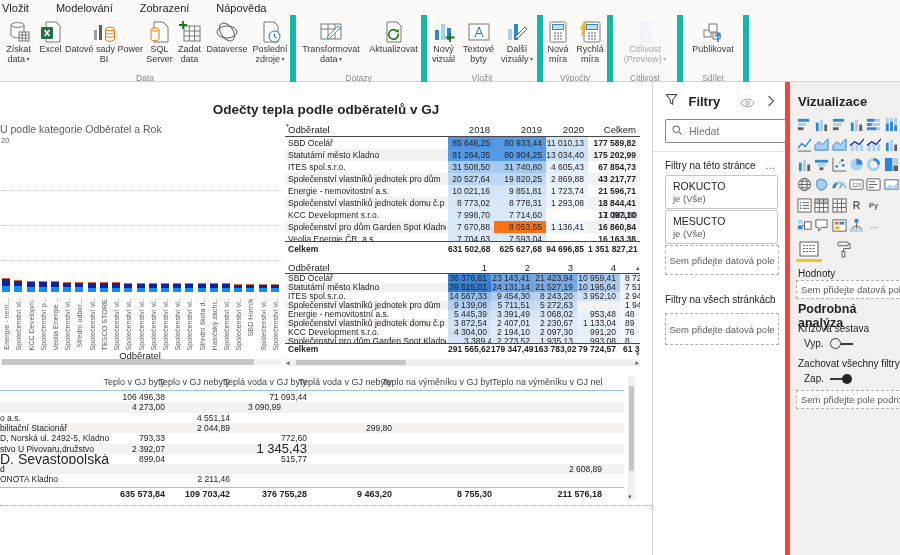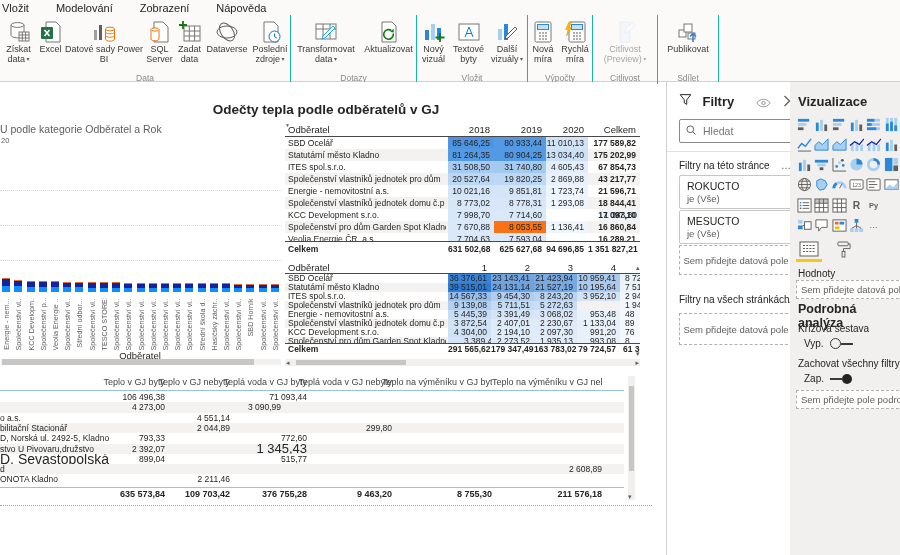--- a/index.html
+++ b/index.html
@@ -4,21 +4,21 @@
 <style>
   html,body{margin:0;padding:0;background:#fff;}
   #app{position:relative;width:900px;height:555px;overflow:hidden;background:#fff;
        font-family:"Liberation Sans",sans-serif;color:#252423;}
   
   #tabbar{position:absolute;left:0;top:0;width:900px;height:15px;display:flex;gap:27px;
           padding-left:2px;align-items:center;font-size:11px;color:#252423;background:#FBFAF9;}
   .rtab{white-space:nowrap;cursor:default;}
   #ribbon{position:absolute;left:0;top:15px;width:900px;height:66px;background:#FBFAF9;
           border-bottom:1px solid #D4D2D0;display:flex;}
-  .rgroup{position:relative;height:66px;border-right:1px solid #14b8a6;display:flex;
+  .rgroup{position:relative;height:66px;border-right:6px solid #14b8a6;display:flex;
           align-items:flex-start;padding-top:3px;}
   .rgroup-label{position:absolute;left:0;right:0;bottom:1px;text-align:center;
                 font-size:8.5px;color:#8A8886;}
   .rbtn{display:flex;flex-direction:column;align-items:center;height:52px;}
   .rbtn .ric{width:24px;height:24px;margin-top:2px;}
   .rbtn .rlb{font-size:9px;line-height:10px;color:#3B3A39;text-align:center;white-space:nowrap;}
   .rbtn.disabled{opacity:.45;}
   .caret{font-size:6px;color:#605E5C;vertical-align:1px;}
   
   #canvas{position:absolute;left:0;top:82px;width:652px;height:473px;background:#fff;overflow:hidden;}
@@ -40,21 +40,21 @@
   .sb-arrow{position:absolute;font-size:7px;color:#605E5C;line-height:7px;}
   
   .matrix{position:absolute;overflow:hidden;background:#fff;}
   .mhead{position:absolute;font-size:9.5px;color:#252423;}
   .mrow{position:absolute;left:0;width:100%;}
   .mcell{position:absolute;font-size:8.5px;color:#252423;white-space:nowrap;overflow:hidden;}
   .bold{font-weight:bold;}
   .dotted-page-edge{position:absolute;left:0;top:423px;width:652px;border-top:1px dotted #A6A4A2;}
   
   #filters-pane{position:absolute;left:652px;top:82px;width:138px;height:473px;background:#fff;
-                border-left:1px solid #D2D0CE;border-right:3px solid #ef4444;box-sizing:border-box;margin-left:14px;}
+                border-left:1px solid #D2D0CE;border-right:5px solid #ef4444;box-sizing:border-box;}
   #filters-header{position:absolute;left:12px;top:10px;right:8px;height:18px;}
   #filters-title{font-size:13px;font-weight:bold;margin-left:6px;}
   #search-box{position:absolute;left:12px;top:37px;width:114px;height:22px;border:1px solid #8A8886;
               border-radius:2px;display:flex;align-items:center;padding-left:5px;}
   #search-input{border:none;outline:none;width:86px;font-size:10.5px;color:#605E5C;
                 font-family:"Liberation Sans",sans-serif;background:transparent;margin-left:4px;}
   .fdivider{position:absolute;left:0;top:69px;width:100%;border-top:1px solid #E4E2E0;}
   .fsection{position:absolute;left:12px;font-size:10px;color:#252423;}
   .fellipsis{position:absolute;right:10px;font-size:10px;color:#605E5C;}
   .fcard{position:absolute;left:12px;width:113px;border:1px solid #C8C6C4;border-radius:2px;
@@ -433,21 +433,21 @@
           <div class="mcell" style="left: 163px; top: 0px; width: 46px; line-height: 12px; text-align: right; box-sizing: border-box; padding-right: 4px; padding-left: 0px; background: rgb(217, 233, 249); font-weight: normal;">7 670,88</div>
           <div class="mcell" style="left: 209px; top: 0px; width: 52px; line-height: 12px; text-align: right; box-sizing: border-box; padding-right: 4px; padding-left: 0px; background: #f97316; font-weight: normal;">8 053,55</div>
           <div class="mcell" style="left: 261px; top: 0px; width: 42px; line-height: 12px; text-align: right; box-sizing: border-box; padding-right: 4px; padding-left: 0px; background: rgb(238, 245, 252); font-weight: normal;">1 136,41</div>
           <div class="mcell" style="left: 303px; top: 0px; width: 52px; line-height: 12px; text-align: right; box-sizing: border-box; padding-right: 4px; padding-left: 0px; background: transparent; font-weight: bold;">16 860,84</div>
         </div>
         <div class="mrow" style="top: 111px; height: 8px; overflow: hidden; background: rgb(255, 255, 255);">
           <div class="mcell" style="left: 3px; top: 0px; width: 158px; line-height: 12px;">Veolia Energie ČR, a.s.</div>
           <div class="mcell" style="left: 163px; top: 0px; width: 46px; line-height: 12px; text-align: right; box-sizing: border-box; padding-right: 4px; padding-left: 0px; background: rgb(217, 233, 249); font-weight: normal;">7 704,63</div>
           <div class="mcell" style="left: 209px; top: 0px; width: 52px; line-height: 12px; text-align: right; box-sizing: border-box; padding-right: 4px; padding-left: 0px; background: rgb(218, 233, 249); font-weight: normal;">7 593,04</div>
           <div class="mcell" style="left: 261px; top: 0px; width: 42px; line-height: 12px; text-align: right; box-sizing: border-box; padding-right: 4px; padding-left: 0px; background: rgb(239, 245, 252); font-weight: normal; margin-top: 37px;">991,64</div>
-          <div class="mcell" style="left: 303px; top: 0px; width: 52px; line-height: 12px; text-align: right; box-sizing: border-box; padding-right: 4px; padding-left: 0px; background: transparent; font-weight: bold;">16 289,21</div>
+          <div class="mcell" style="left: 303px; top: 0px; width: 52px; line-height: 12px; text-align: right; box-sizing: border-box; padding-right: 4px; padding-left: 0px; background: transparent; font-weight: bold;">16 163,38</div>
         </div>
         <div class="mrow" style="top: 119px; height: 14px; border-top: 1px solid rgb(74, 72, 70); box-sizing: border-box; background: rgb(255, 255, 255);">
           <div class="mcell bold" style="left: 3px; top: 1px; width: 158px; line-height: 12px;">Celkem</div>
           <div class="mcell bold" style="left: 163px; top: 1px; width: 46px; line-height: 12px; text-align: right; box-sizing: border-box; padding-right: 4px; padding-left: 0px;">631 502,68</div>
           <div class="mcell bold" style="left: 209px; top: 1px; width: 52px; line-height: 12px; text-align: right; box-sizing: border-box; padding-right: 4px; padding-left: 0px;">625 627,68</div>
           <div class="mcell bold" style="left: 261px; top: 1px; width: 42px; line-height: 12px; text-align: right; box-sizing: border-box; padding-right: 4px; padding-left: 0px;">94 696,85</div>
           <div class="mcell bold" style="left: 303px; top: 1px; width: 52px; line-height: 12px; text-align: right; box-sizing: border-box; padding-right: 4px; padding-left: 0px;">1 351 827,21</div>
         </div>
       </div>
     <div class="matrix" id="matrix2" style="left:285px;top:178px;width:355px;height:100px;">

